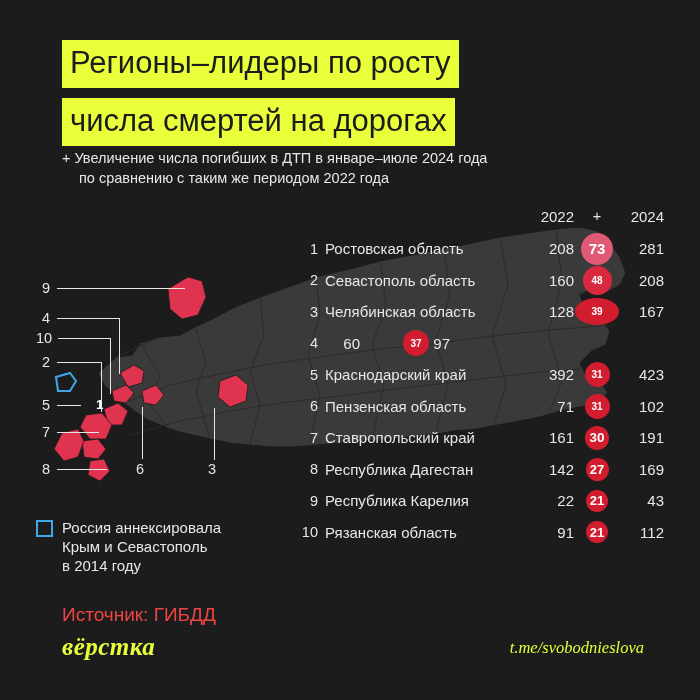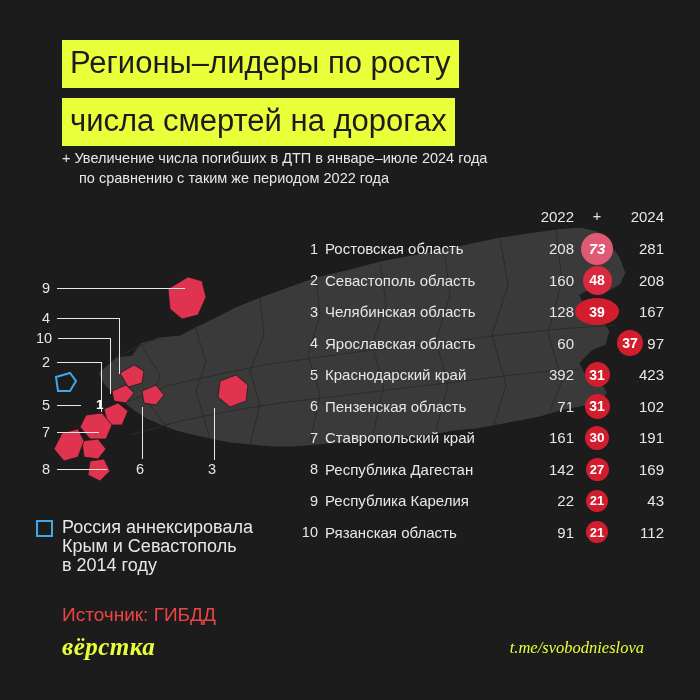--- a/index.html
+++ b/index.html
@@ -86,21 +86,21 @@
     display: flex;
     align-items: center;
     height: 31.5px;
   }
   .bubble {
     display: inline-flex;
     align-items: center;
     justify-content: center;
     border-radius: 50%;
     color: #ffffff;
-    font-size: 14px;
+    font-size: 10px;
     font-weight: bold;
     background: #d21d2e;
   }
 
   
   #map-area {
     position: absolute;
     left: 20px;
     top: 185px;
     width: 640px;
@@ -142,21 +142,21 @@
   }
   #legend-swatch {
     width: 13px;
     height: 13px;
     border: 2px solid #3ea8e8;
     margin-top: 2px;
     flex: none;
   }
   #legend-text {
     color: #e7e7e7;
-    font-size: 18px;
+    font-size: 15px;
     line-height: 19px;
     margin-left: 9px;
     white-space: pre-line;
   }
 
   
   #source {
     position: absolute;
     left: 62px;
     top: 604px;
@@ -292,21 +292,21 @@
       <span class="col-name"></span>
       <span class="col-2022">2022</span>
       <span class="col-plus">+</span>
       <span class="col-2024">2024</span>
     </div>
 
     <div class="row">
       <span class="col-rank">1</span>
       <span class="col-name">Ростовская область</span>
       <span class="col-2022">208</span>
-      <span class="col-plus"><span class="bubble" style="width:32px;height:32px;background:#e05a75;font-size:15px;font-style:italic;">73</span></span>
+      <span class="col-plus"><span class="bubble" style="width:32px;height:32px;background:#e05a75;font-size:15px;">73</span></span>
       <span class="col-2024">281</span>
     </div>
 
     <div class="row">
       <span class="col-rank">2</span>
       <span class="col-name">Севастополь область</span>
       <span class="col-2022">160</span>
       <span class="col-plus"><span class="bubble" style="width:29px;height:29px;background:#d8293f;">48</span></span>
       <span class="col-2024">208</span>
     </div>
@@ -314,21 +314,20 @@
     <div class="row">
       <span class="col-rank">3</span>
       <span class="col-name">Челябинская область</span>
       <span class="col-2022">128</span>
       <span class="col-plus"><span class="bubble" style="width:44px;height:27px;">39</span></span>
       <span class="col-2024">167</span>
     </div>
 
     <div class="row">
       <span class="col-rank">4</span>
-      <span class="col-name">Ярославская область</span>
       <span class="col-2022">60</span>
       <span class="col-plus"><span class="bubble" style="width:26px;height:26px;margin-left:43px;">37</span></span>
       <span class="col-2024">97</span>
     </div>
 
     <div class="row">
       <span class="col-rank">5</span>
       <span class="col-name">Краснодарский край</span>
       <span class="col-2022">392</span>
       <span class="col-plus"><span class="bubble" style="width:25px;height:25px;">31</span></span>

